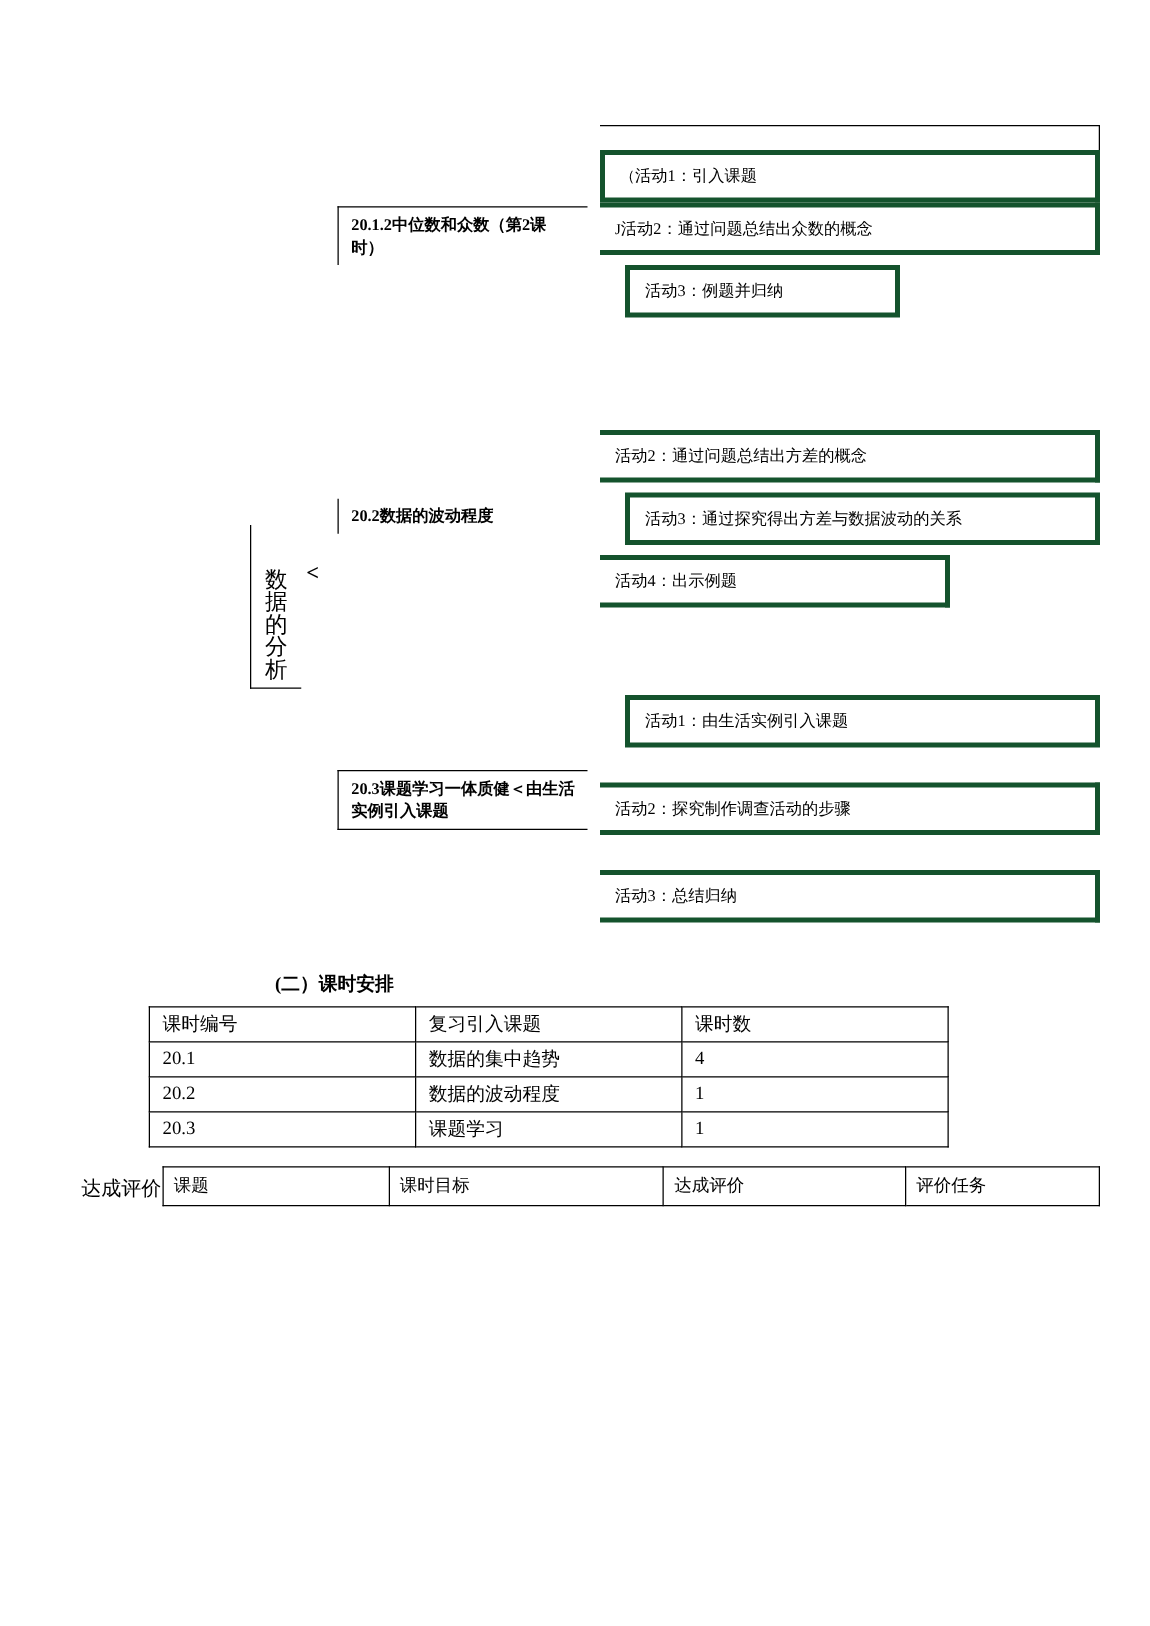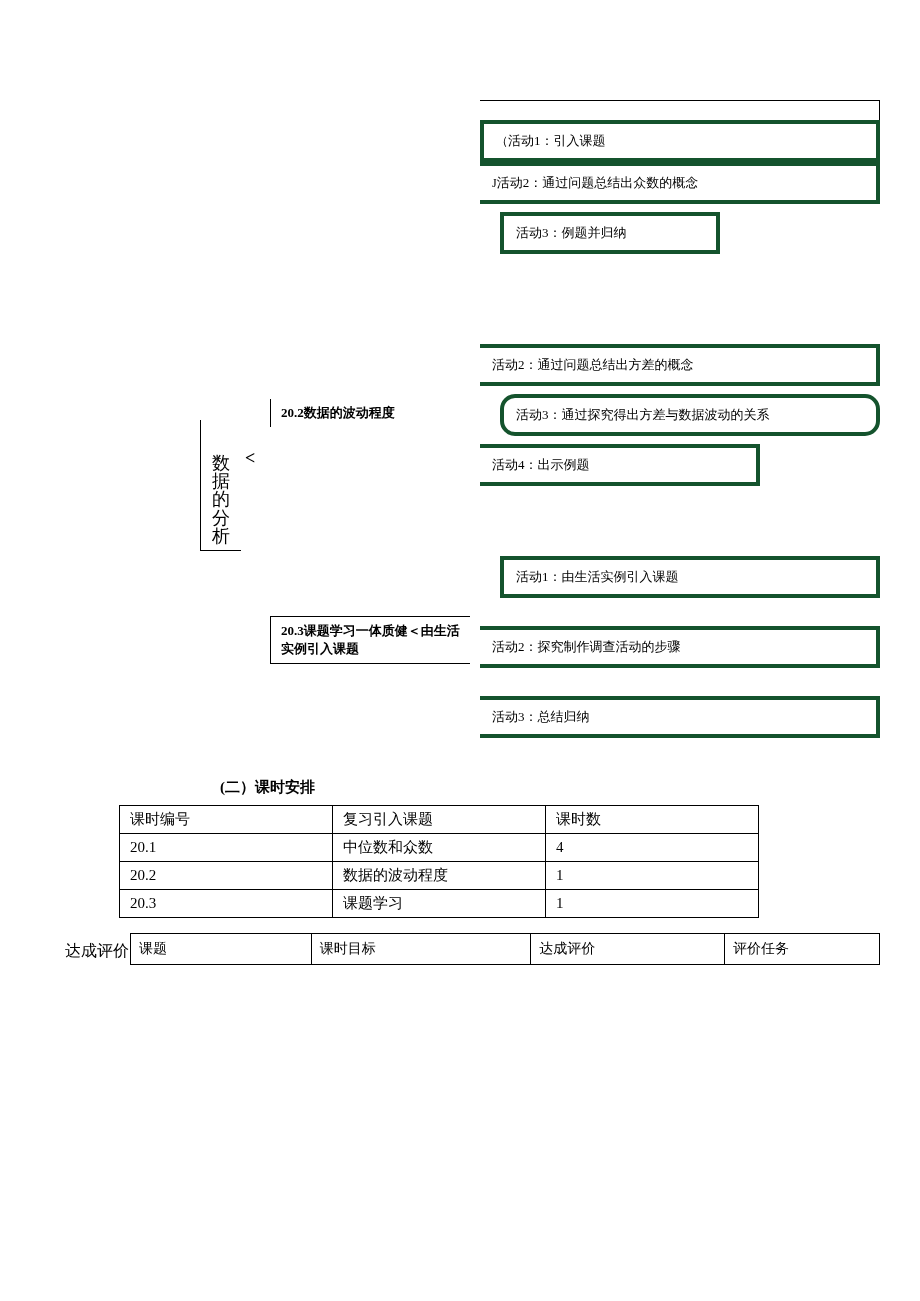--- a/index.html
+++ b/index.html
@@ -124,20 +124,21 @@
     .col-task { width: 120px; }
   </style>
 </head>
 <body>
 
 <div class="diagram-area">
   <div class="vertical-title">数据的分析</div>
   <div class="chevron">&lt;</div>
 
   <div class="section-block">
+    <div class="section-label section-label-border-top" style="top:65px;">20.1.2中位数和众数（第2课时）</div>
     <div class="activities">
       <div style="border-top:1px solid #000; border-right:1px solid #000; height:20px;"></div>
       <div class="activity">
         <span class="activity-prefix">（</span><span>活动1：引入课题</span>
       </div>
       <div class="activity activity-noleft" style="margin-top:-8px;">
         <span class="activity-prefix">J</span><span>活动2：通过问题总结出众数的概念</span>
       </div>
       <div class="activity" style="margin-left:20px; width:220px;">
         <span>活动3：例题并归纳</span>
@@ -146,21 +147,21 @@
   </div>
 
   <div class="gap-large"></div>
 
   <div class="section-block">
     <div class="section-label" style="top:55px; font-weight:bold;">20.2数据的波动程度</div>
     <div class="activities">
       <div class="activity activity-noleft">
         <span>活动2：通过问题总结出方差的概念</span>
       </div>
-      <div class="activity" style="margin-left:20px;border-radius:15px;">
+      <div class="activity" style="margin-left:20px;">
         <span>活动3：通过探究得出方差与数据波动的关系</span>
       </div>
       <div class="activity activity-noleft" style="width:280px;">
         <span>活动4：出示例题</span>
       </div>
     </div>
   </div>
 
   <div class="gap-med"></div>
 
@@ -186,21 +187,21 @@
 
 <table class="schedule-table">
   <tbody>
       <tr>
     <td class="num">课时编号</td>
     <td class="content">复习引入课题</td>
     <td class="hours">课时数</td>
   </tr>
   <tr>
     <td>20.1</td>
-    <td>中位数和众数</td>
+    <td>数据的集中趋势</td>
     <td>4</td>
   </tr>
   <tr>
     <td>20.2</td>
     <td>数据的波动程度</td>
     <td>1</td>
   </tr>
   <tr>
     <td>20.3</td>
     <td>课题学习</td>

